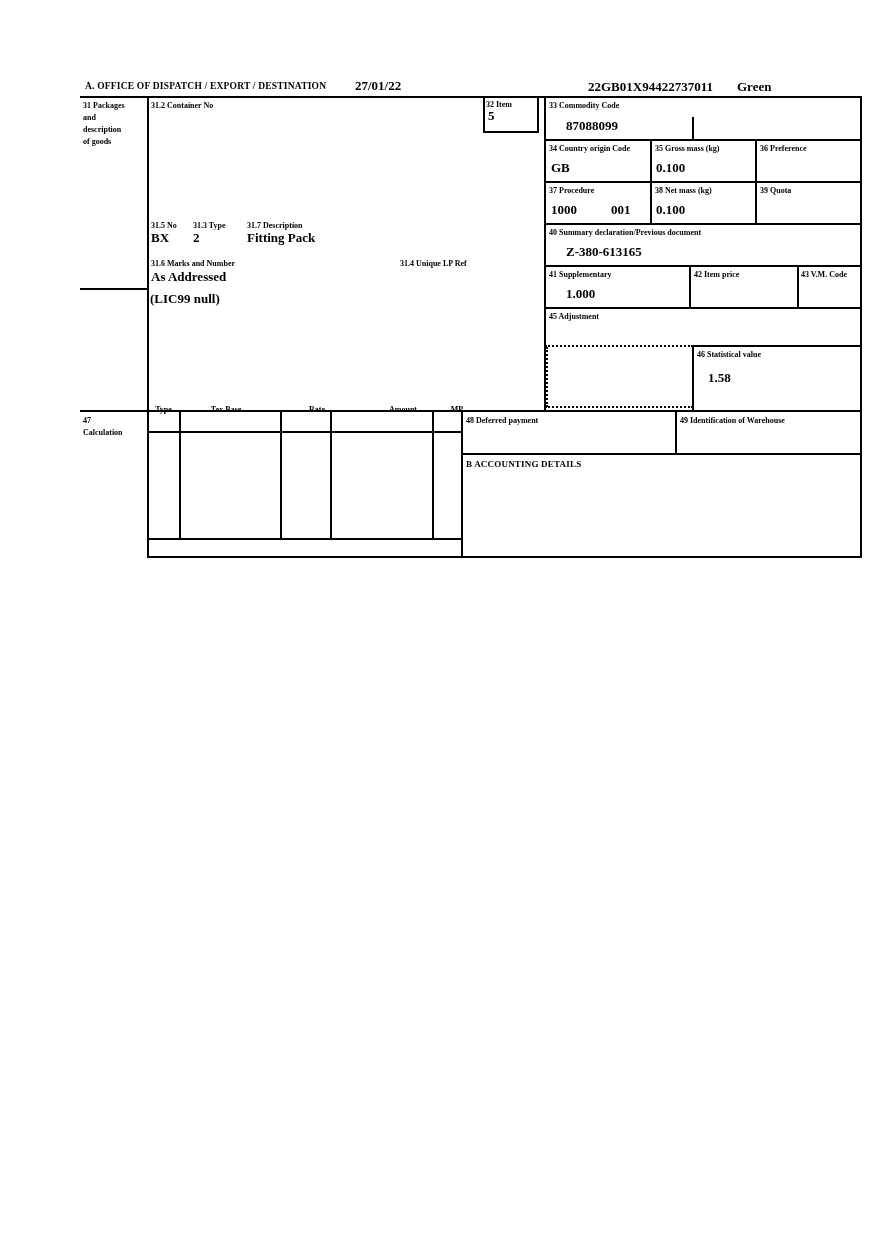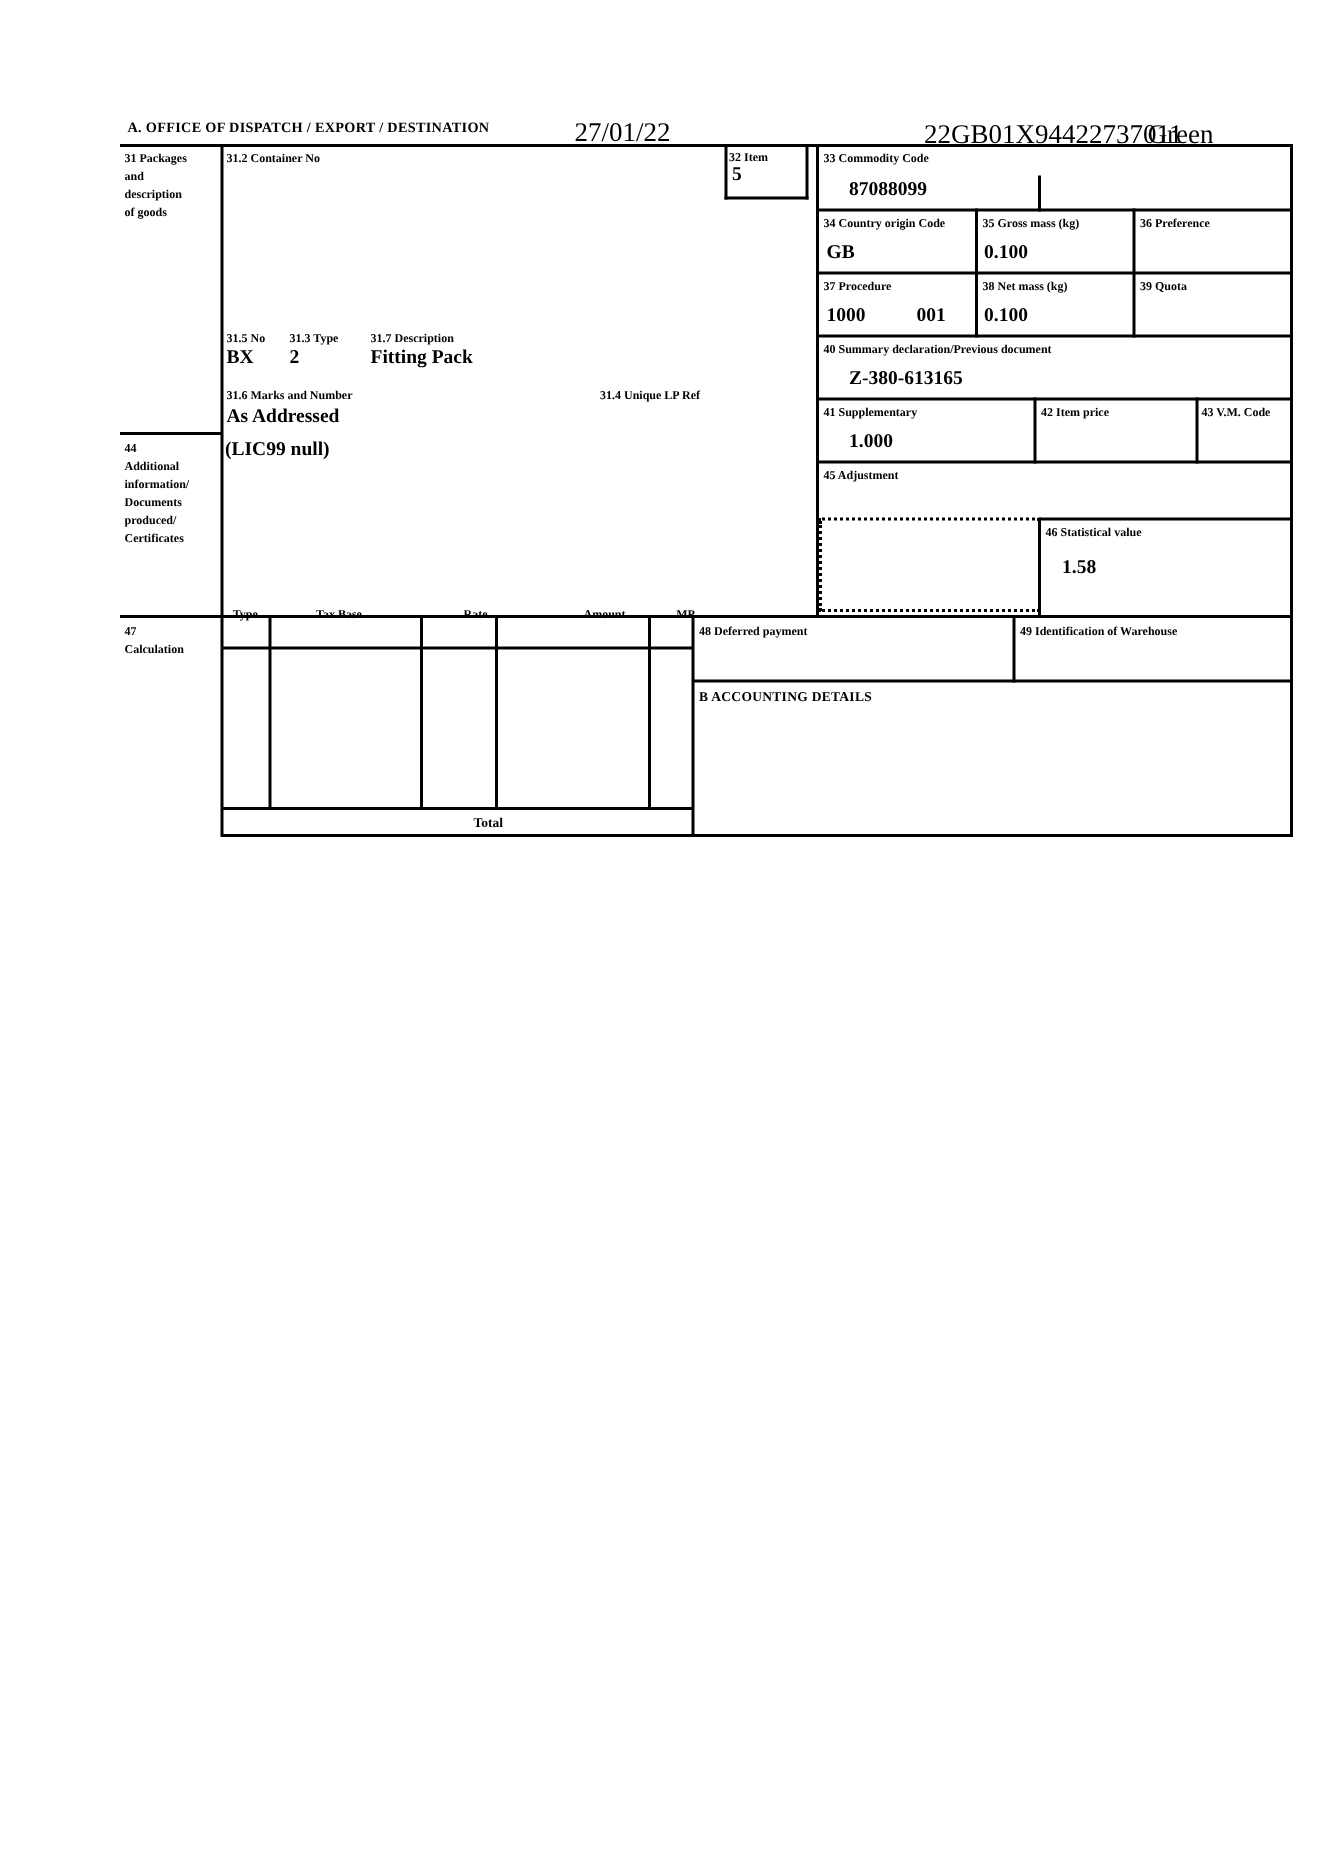--- a/index.html
+++ b/index.html
@@ -5,21 +5,21 @@
   html,body{margin:0;padding:0;background:#fff;}
   #page{position:relative;width:882px;height:1250px;background:#ffffff;
         font-family:"Liberation Serif","DejaVu Serif",serif;color:#000;overflow:hidden;}
   .hl{position:absolute;background:#000;height:2px;}
   .vl{position:absolute;background:#000;width:2px;}
   .hd{position:absolute;border-top:2px dotted #000;height:0;}
   .vd{position:absolute;border-left:2px dotted #000;width:0;}
   .lbl{position:absolute;font-size:8px;font-weight:bold;line-height:12px;white-space:pre-line;}
   .val{position:absolute;font-size:13px;font-weight:bold;white-space:pre;}
   .hdr9{position:absolute;font-size:9.5px;font-weight:bold;letter-spacing:.2px;}
-  .hdr13{position:absolute;font-size:18px;font-weight:normal;margin-left:28px;}
+  .hdr13{position:absolute;font-size:13px;font-weight:bold;}
   .th{position:absolute;font-size:8px;font-weight:bold;top:405px;height:14px;}
   .tc{text-align:center;}
   .tr{text-align:right;}
 </style>
 </head>
 <body>
 
 <div id="page">
 
   <div class="hdr9" style="left:85px;top:81px;">A.  OFFICE OF DISPATCH / EXPORT / DESTINATION</div>
@@ -95,37 +95,30 @@
   <div class="val" style="left:656px;top:202px;">0.100</div>
   <div class="lbl" style="left:760px;top:185px;">39 Quota</div>
 
   <div class="lbl" style="left:549px;top:227px;">40 Summary declaration/Previous document</div>
   <div class="val" style="left:566px;top:244px;">Z-380-613165</div>
   <div class="lbl" style="left:549px;top:269px;">41 Supplementary</div>
   <div class="val" style="left:566px;top:286px;">1.000</div>
   <div class="lbl" style="left:694px;top:269px;">42 Item price</div>
   <div class="lbl" style="left:801px;top:269px;">43 V.M. Code</div>
 
-  <div class="lbl" style="left:83px;top:293px;width:62px;">44
-Additional
-information/
-Documents
-produced/
-Certificates</div>
   <div class="val" style="left:150px;top:291px;">(LIC99 null)</div>
   <div class="lbl" style="left:549px;top:311px;">45 Adjustment</div>
   <div class="lbl" style="left:697px;top:349px;">46 Statistical value</div>
   <div class="val" style="left:708px;top:370px;">1.58</div>
 
   <div class="lbl" style="left:83px;top:415px;width:62px;">47
 Calculation</div>
   <div class="th tc" style="left:148px;width:31px;">Type</div>
   <div class="th tc" style="left:180px;width:92px;">Tax Base</div>
   <div class="th tr" style="left:281px;width:44px;">Rate</div>
   <div class="th tr" style="left:331px;width:86px;">Amount</div>
   <div class="th tc" style="left:433px;width:48px;">MP</div>
-  <div class="th tc" style="left:148px;width:355px;top:543px;font-size:9px;">Total</div>
 
   <div class="lbl" style="left:466px;top:415px;">48 Deferred payment</div>
   <div class="lbl" style="left:680px;top:415px;">49 Identification of Warehouse</div>
   <div class="hdr9" style="left:466px;top:459px;font-size:9px;">B ACCOUNTING DETAILS</div>
 
 </div>
 
 </body></html>

